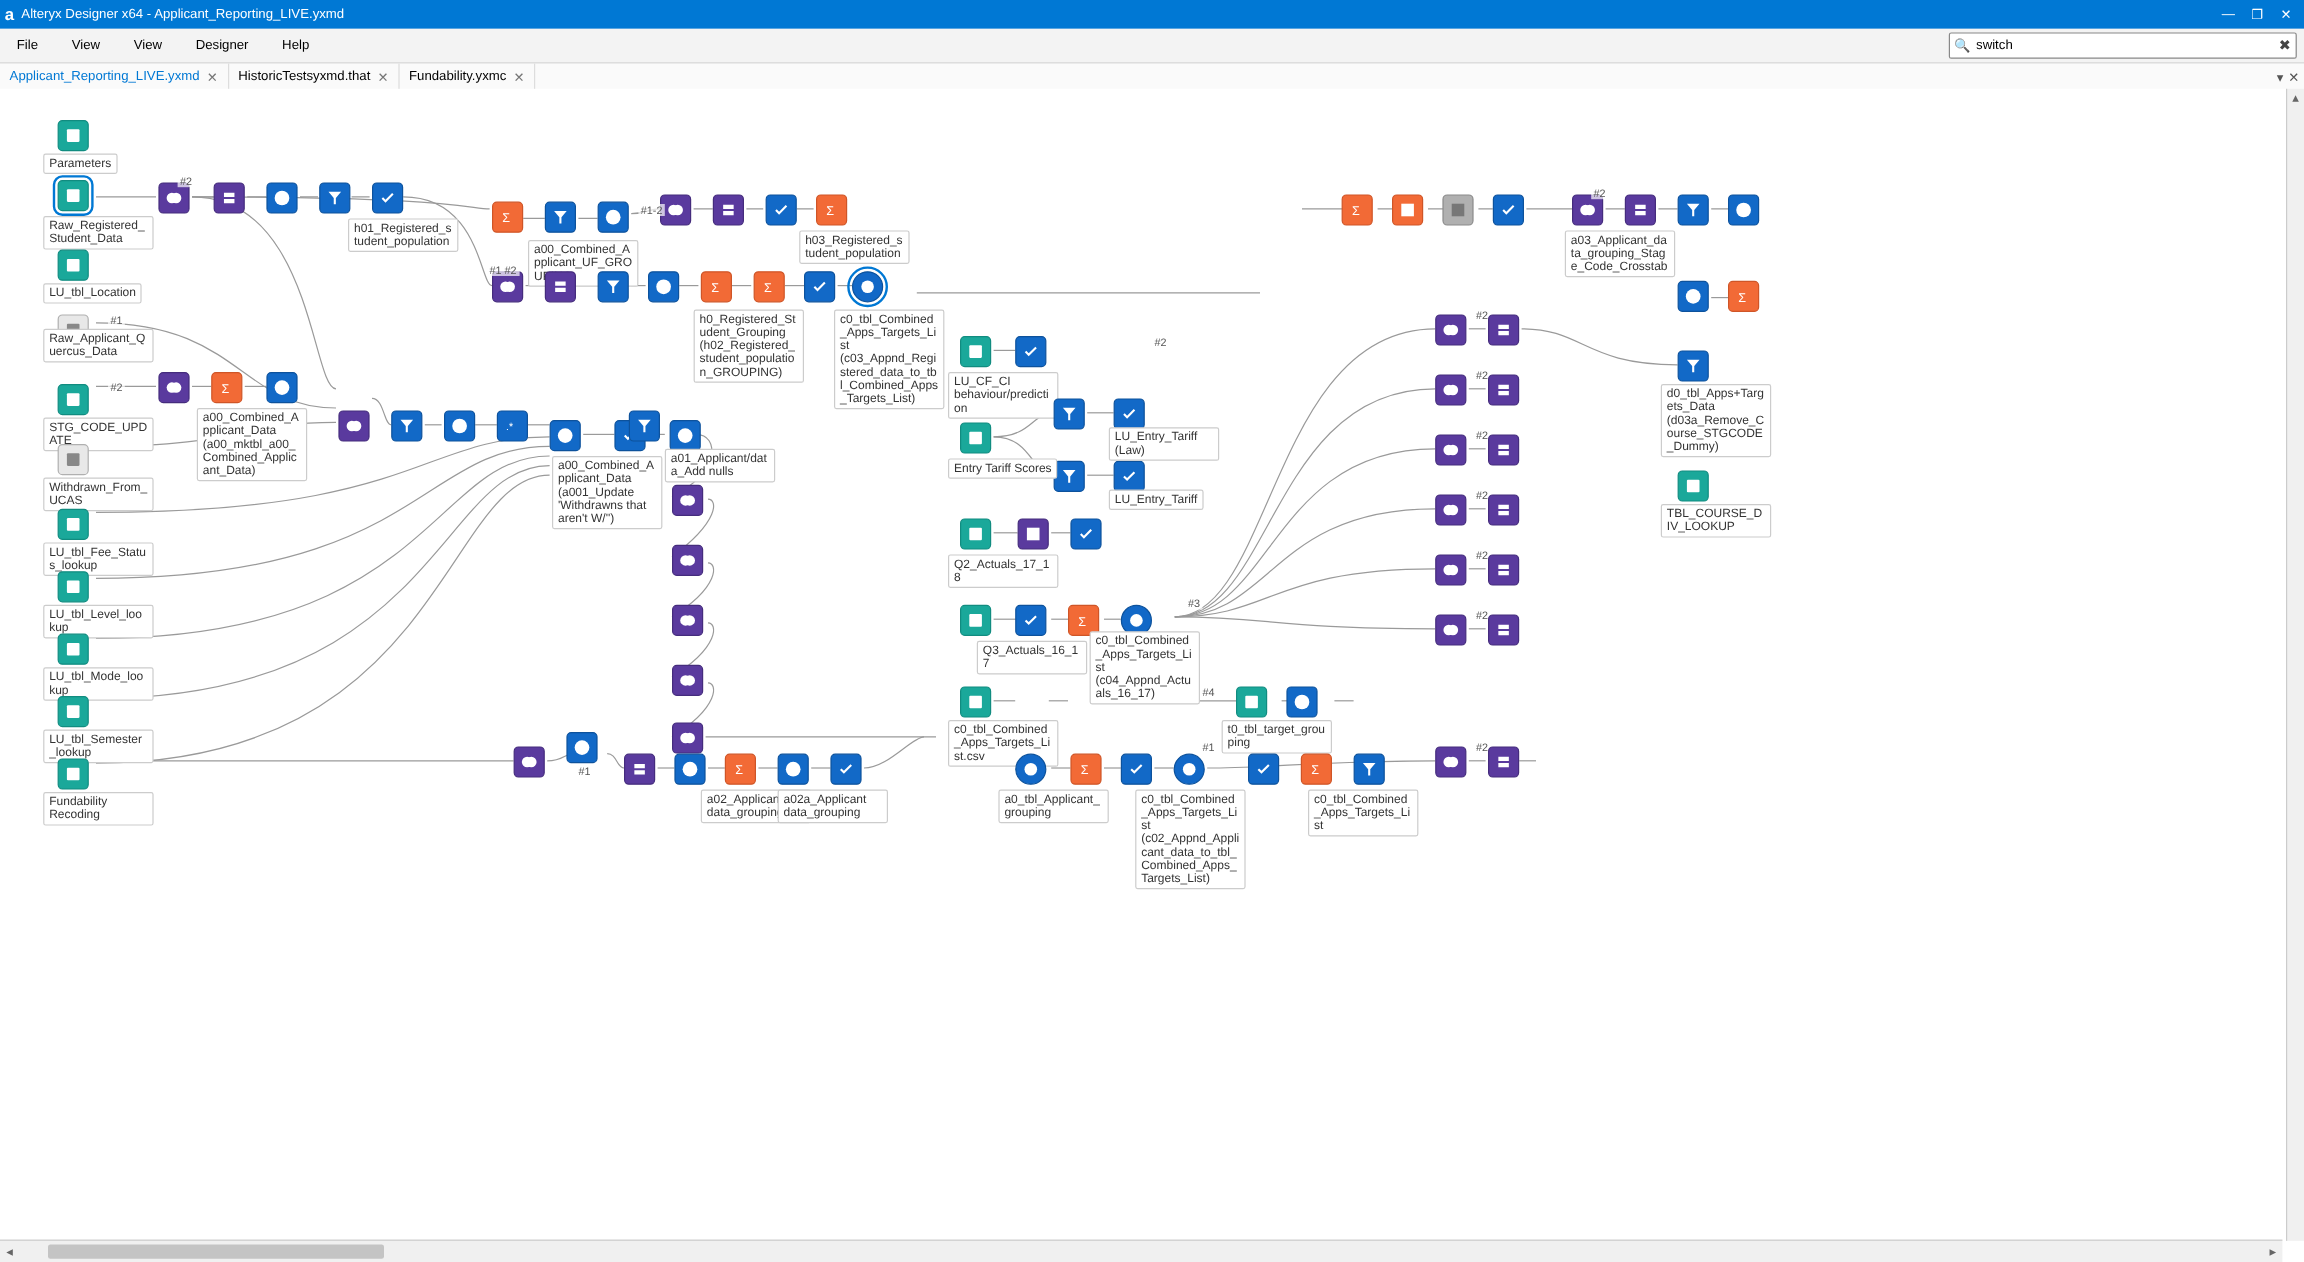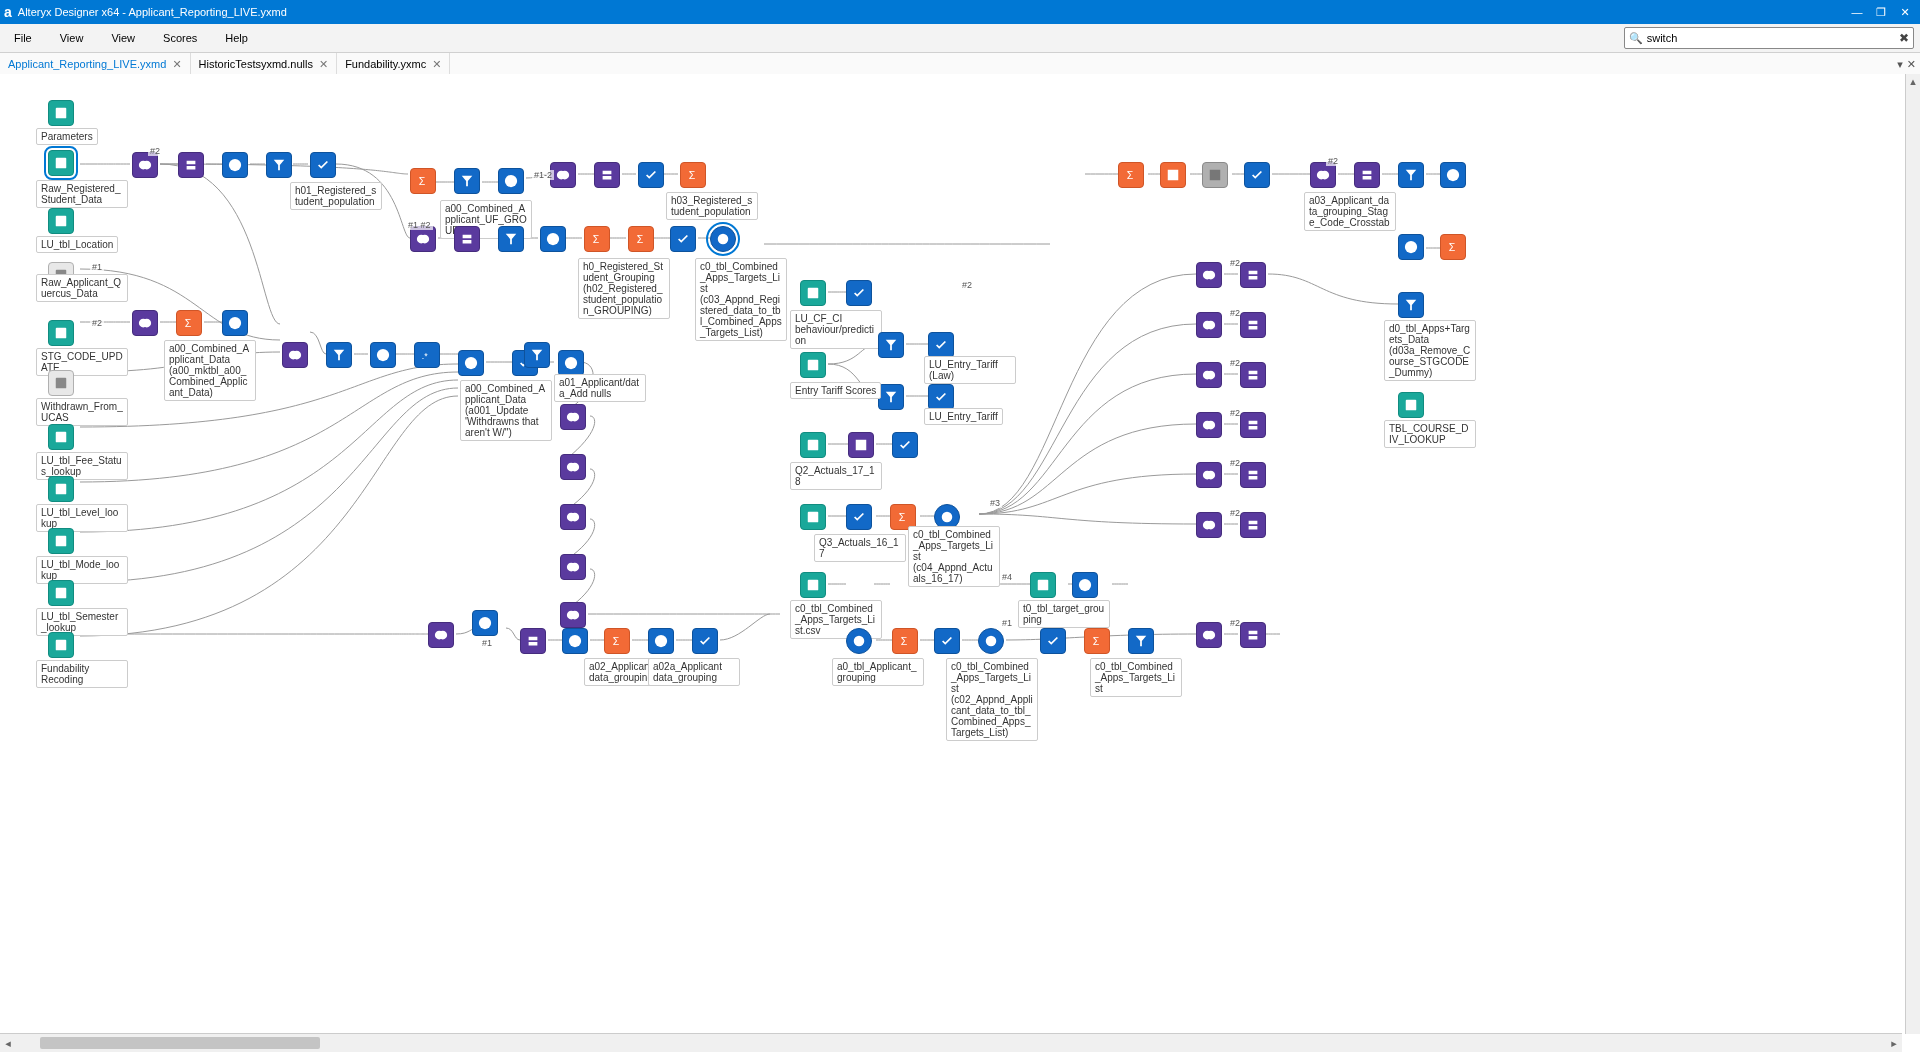--- a/index.html
+++ b/index.html
@@ -57,37 +57,37 @@
   <span class="spacer"></span>
   <span class="winbtn">—</span>
   <span class="winbtn">❐</span>
   <span class="winbtn">✕</span>
 </div>
 
 <div class="menubar">
   <div class="mitem"><span>File</span></div>
   <div class="mitem"><span>View</span></div>
   <div class="mitem"><span>View</span></div>
-  <div class="mitem"><span>Scores</span></div>
+  <div class="mitem"><span>Designer</span></div>
   <div class="mitem"><span>Help</span></div>
   <span class="spacer"></span>
   <div class="search">
     <span>🔍</span>
     <input value="switch" style="">
     <span class="clear">✖</span>
   </div>
 </div>
 
 <div class="tabbar">
   <div class="tab active">
     <span class="tx">Applicant_Reporting_LIVE.yxmd</span>
     <span class="cx">✕</span>
   </div>
   <div class="tab">
-    <span class="tx">HistoricTestsyxmd.nulls</span>
+    <span class="tx">HistoricTestsyxmd.that</span>
     <span class="cx">✕</span>
   </div>
   <div class="tab">
     <span class="tx">Fundability.yxmc</span>
     <span class="cx">✕</span>
   </div>
   <div class="rc">
     <span>▾</span>
     <span>✕</span>
   </div>

